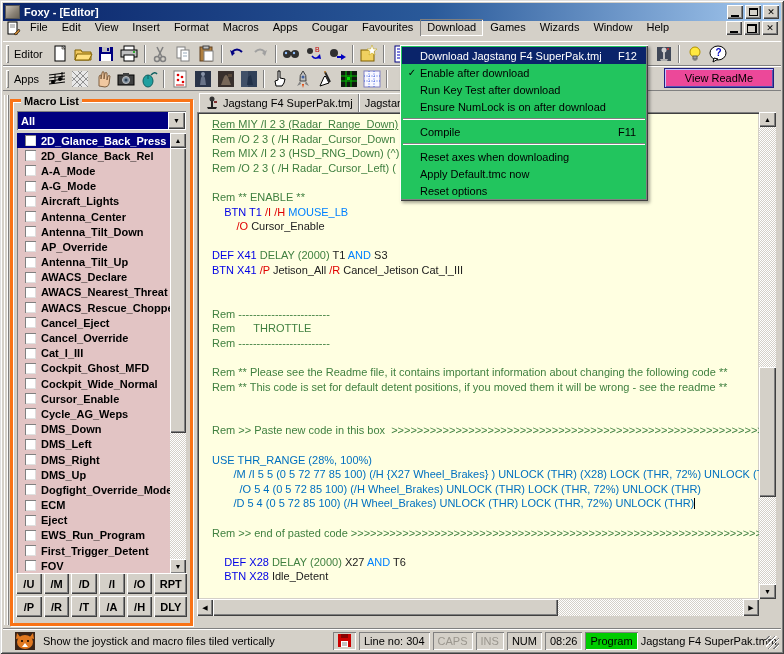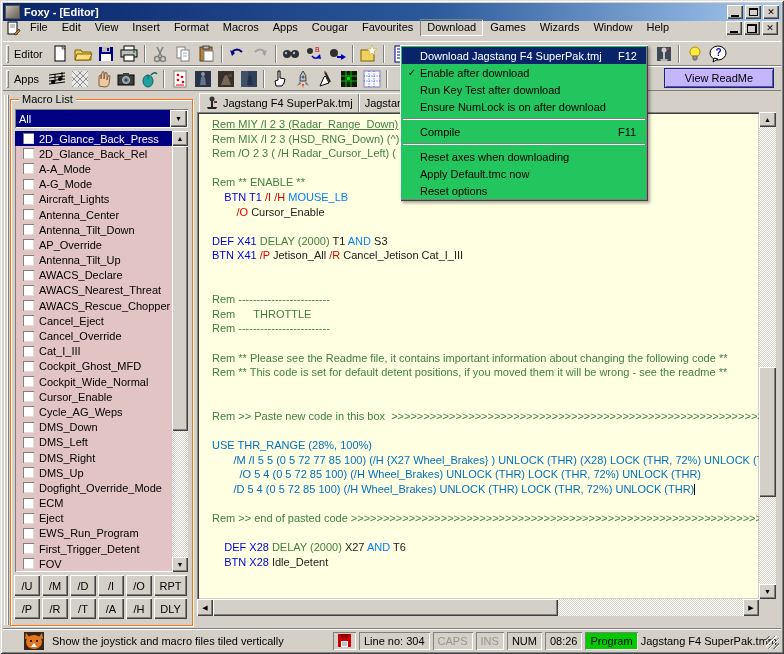--- a/index.html
+++ b/index.html
@@ -35,29 +35,29 @@
 
   
   .toolbar{position:absolute;left:3px;width:778px;height:25px;display:flex;align-items:center;
     box-shadow:inset 0 1px 0 #fff, inset 0 -1px 0 #808080;padding:0 2px;}
   .tgrip{width:3px;height:18px;margin:0 3px 0 1px;box-shadow:inset 1px 1px 0 #fff, inset -1px -1px 0 #808080;}
   .tlabel{margin:0 6px 0 2px;}
   .tbtn{width:23px;height:21px;display:flex;align-items:center;justify-content:center;}
   .tsep{width:2px;height:18px;margin:0 3px;box-shadow:inset 1px 0 0 #808080, inset -1px 0 0 #fff;}
   .tbtn svg{display:block;}
   .rtcluster{position:absolute;right:52px;top:0;height:25px;display:flex;align-items:center;}
-  .readme-btn{position:absolute;right:7px;top:2px;width:110px;height:20px;background:#c4b5fd;
+  .readme-btn{position:absolute;right:7px;top:2px;width:110px;height:20px;background:#ec4899;
     border:1px solid #202080;box-shadow:inset 1px 1px 0 #c4c3ff, inset -1px -1px 0 #5555b0;
     display:flex;align-items:center;justify-content:center;color:#000;}
 
   
   .lgrip{position:absolute;left:4px;top:95px;width:5px;height:530px;
     box-shadow:inset 1px 0 0 #fff, inset -1px 0 0 #808080, inset 2px 0 0 #d4d0c8, inset -2px 0 0 #fff;}
   .groupbox{position:absolute;left:10px;top:99px;width:183px;height:527px;
-    border:1px solid #f97316;box-shadow:inset 1px 1px 0 #fff, 1px 1px 0 #fff;}
+    border:3px solid #f97316;box-shadow:inset 1px 1px 0 #fff, 1px 1px 0 #fff;font-weight:bold;}
   .gb-label{position:absolute;left:8px;top:-7px;background:#D4D0C8;padding:0 3px;}
   .combo{position:absolute;left:4px;top:9px;right:4px;height:19px;background:#000080;display:flex;align-items:center;}
   .combo .val{color:#fff;padding-left:4px;flex:1;}
   .combo .dbtn{width:17px;height:17px;margin:1px;display:flex;align-items:center;justify-content:center;font-size:7px;}
   .macrolist{position:absolute;left:4px;top:31px;right:4px;height:441px;background:#E2C4C4;overflow:hidden;}
   .mrow{height:15.2px;display:flex;align-items:center;padding-left:8px;white-space:nowrap;}
   .mrow .cb{width:11px;height:11px;background:#fff;box-shadow:inset 1px 1px 0 #808080, inset -1px -1px 0 #dfdfdf;margin-right:5px;flex:none;}
   .mrow.sel{background:#000080;color:#fff;}
   .mscroll{position:absolute;right:0;top:0;width:16px;height:100%;background:repeating-conic-gradient(#fff 0% 25%, #d4d0c8 0% 50%) 0 0/2px 2px;}
   .sbtn{position:absolute;left:0;width:16px;height:15px;background:#D4D0C8;display:flex;align-items:center;justify-content:center;font-size:7px;color:#000;}
@@ -78,21 +78,21 @@
     box-shadow:inset 1px 1px 0 #808080, inset 2px 2px 0 #404040, inset -1px -1px 0 #d4d0c8;}
   .cl{height:14.6px;line-height:14.6px;white-space:pre;font-size:11px;}
   .caret{display:inline-block;width:1px;height:11px;background:#000;vertical-align:-2px;}
   .vscroll{position:absolute;left:759px;top:112px;width:17px;height:487px;background:repeating-conic-gradient(#fff 0% 25%, #d4d0c8 0% 50%) 0 0/2px 2px;}
   .hscroll{position:absolute;left:197px;top:599px;width:562px;height:17px;background:repeating-conic-gradient(#fff 0% 25%, #d4d0c8 0% 50%) 0 0/2px 2px;}
   .hbtn{position:absolute;top:0;width:16px;height:17px;background:#D4D0C8;display:flex;align-items:center;justify-content:center;font-size:7px;}
   .hthumb{position:absolute;top:0;height:17px;background:#D4D0C8;}
 
   
   .statusbar{position:absolute;left:3px;bottom:3px;width:778px;height:23px;display:flex;align-items:center;
-    box-shadow:inset 0 1px 0 #808080, inset 0 2px 0 #fff;padding:2px 4px 0 21px;gap:3px;}
+    box-shadow:inset 0 1px 0 #808080, inset 0 2px 0 #fff;padding:2px 4px 0 12px;gap:3px;}
   .spanel{height:18px;display:flex;align-items:center;padding:0 5px;white-space:nowrap;}
   .spanel.dim{color:#9a968e;}
   .hint{flex:none;margin-right:auto;}
   .program{background:#00CC00;color:#000;}
   .grip{position:absolute;right:2px;bottom:2px;width:13px;height:13px;
     background:repeating-linear-gradient(135deg, transparent 0 2px, #808080 2px 3px, #fff 3px 4px);}
   .fox{width:20px;height:18px;margin-right:5px;}
 
   
   .dmenu{position:absolute;left:400px;top:45px;width:248px;background:#22c55e;z-index:99;padding:2px;
@@ -566,20 +566,21 @@
       <span>Jagstang F4 SuperPak.tmj</span>
     </div>
     <div class="tab" style="width:50px;">
       <span>Jagstan</span>
     </div>
   </div>
   <div class="editor">
     <div class="pad">
         <div id="code">
           <div class="cl"><span style="color: rgb(64, 128, 64); text-decoration: underline;">Rem MIY /I 2 3 (Radar_Range_Down)</span></div>
+          <div class="cl"><span style="color: rgb(64, 128, 64);">Rem /O 2 3 ( /H Radar_Cursor_Down</span></div>
           <div class="cl"><span style="color: rgb(64, 128, 64);">Rem MIX /I 2 3 (HSD_RNG_Down) (^)</span></div>
           <div class="cl"><span style="color: rgb(64, 128, 64);">Rem /O 2 3 ( /H Radar_Cursor_Left) (</span></div>
           <div class="cl">&nbsp;</div>
           <div class="cl"><span style="color: rgb(64, 128, 64);">Rem ** ENABLE **</span></div>
           <div class="cl"><span style="color: rgb(32, 32, 32);">    </span><span style="color: rgb(0, 0, 230);">BTN T1 </span><span style="color: rgb(224, 0, 0);">/I /H </span><span style="color: rgb(0, 128, 255);">MOUSE_LB</span></div>
           <div class="cl"><span style="color: rgb(32, 32, 32);">        </span><span style="color: rgb(224, 0, 0);">/O </span><span style="color: rgb(32, 32, 32);">Cursor_Enable</span></div>
           <div class="cl">&nbsp;</div>
           <div class="cl"><span style="color: rgb(0, 0, 230);">DEF X41 </span><span style="color: rgb(64, 128, 64);">DELAY </span><span style="color: rgb(64, 128, 64);">(2000)</span><span style="color: rgb(32, 32, 32);"> T1 </span><span style="color: rgb(0, 128, 255);">AND</span><span style="color: rgb(32, 32, 32);"> S3</span></div>
           <div class="cl"><span style="color: rgb(0, 0, 230);">BTN X41 </span><span style="color: rgb(224, 0, 0);">/P </span><span style="color: rgb(32, 32, 32);">Jetison_All </span><span style="color: rgb(224, 0, 0);">/R </span><span style="color: rgb(32, 32, 32);">Cancel_Jetison Cat_I_III</span></div>
           <div class="cl">&nbsp;</div>

